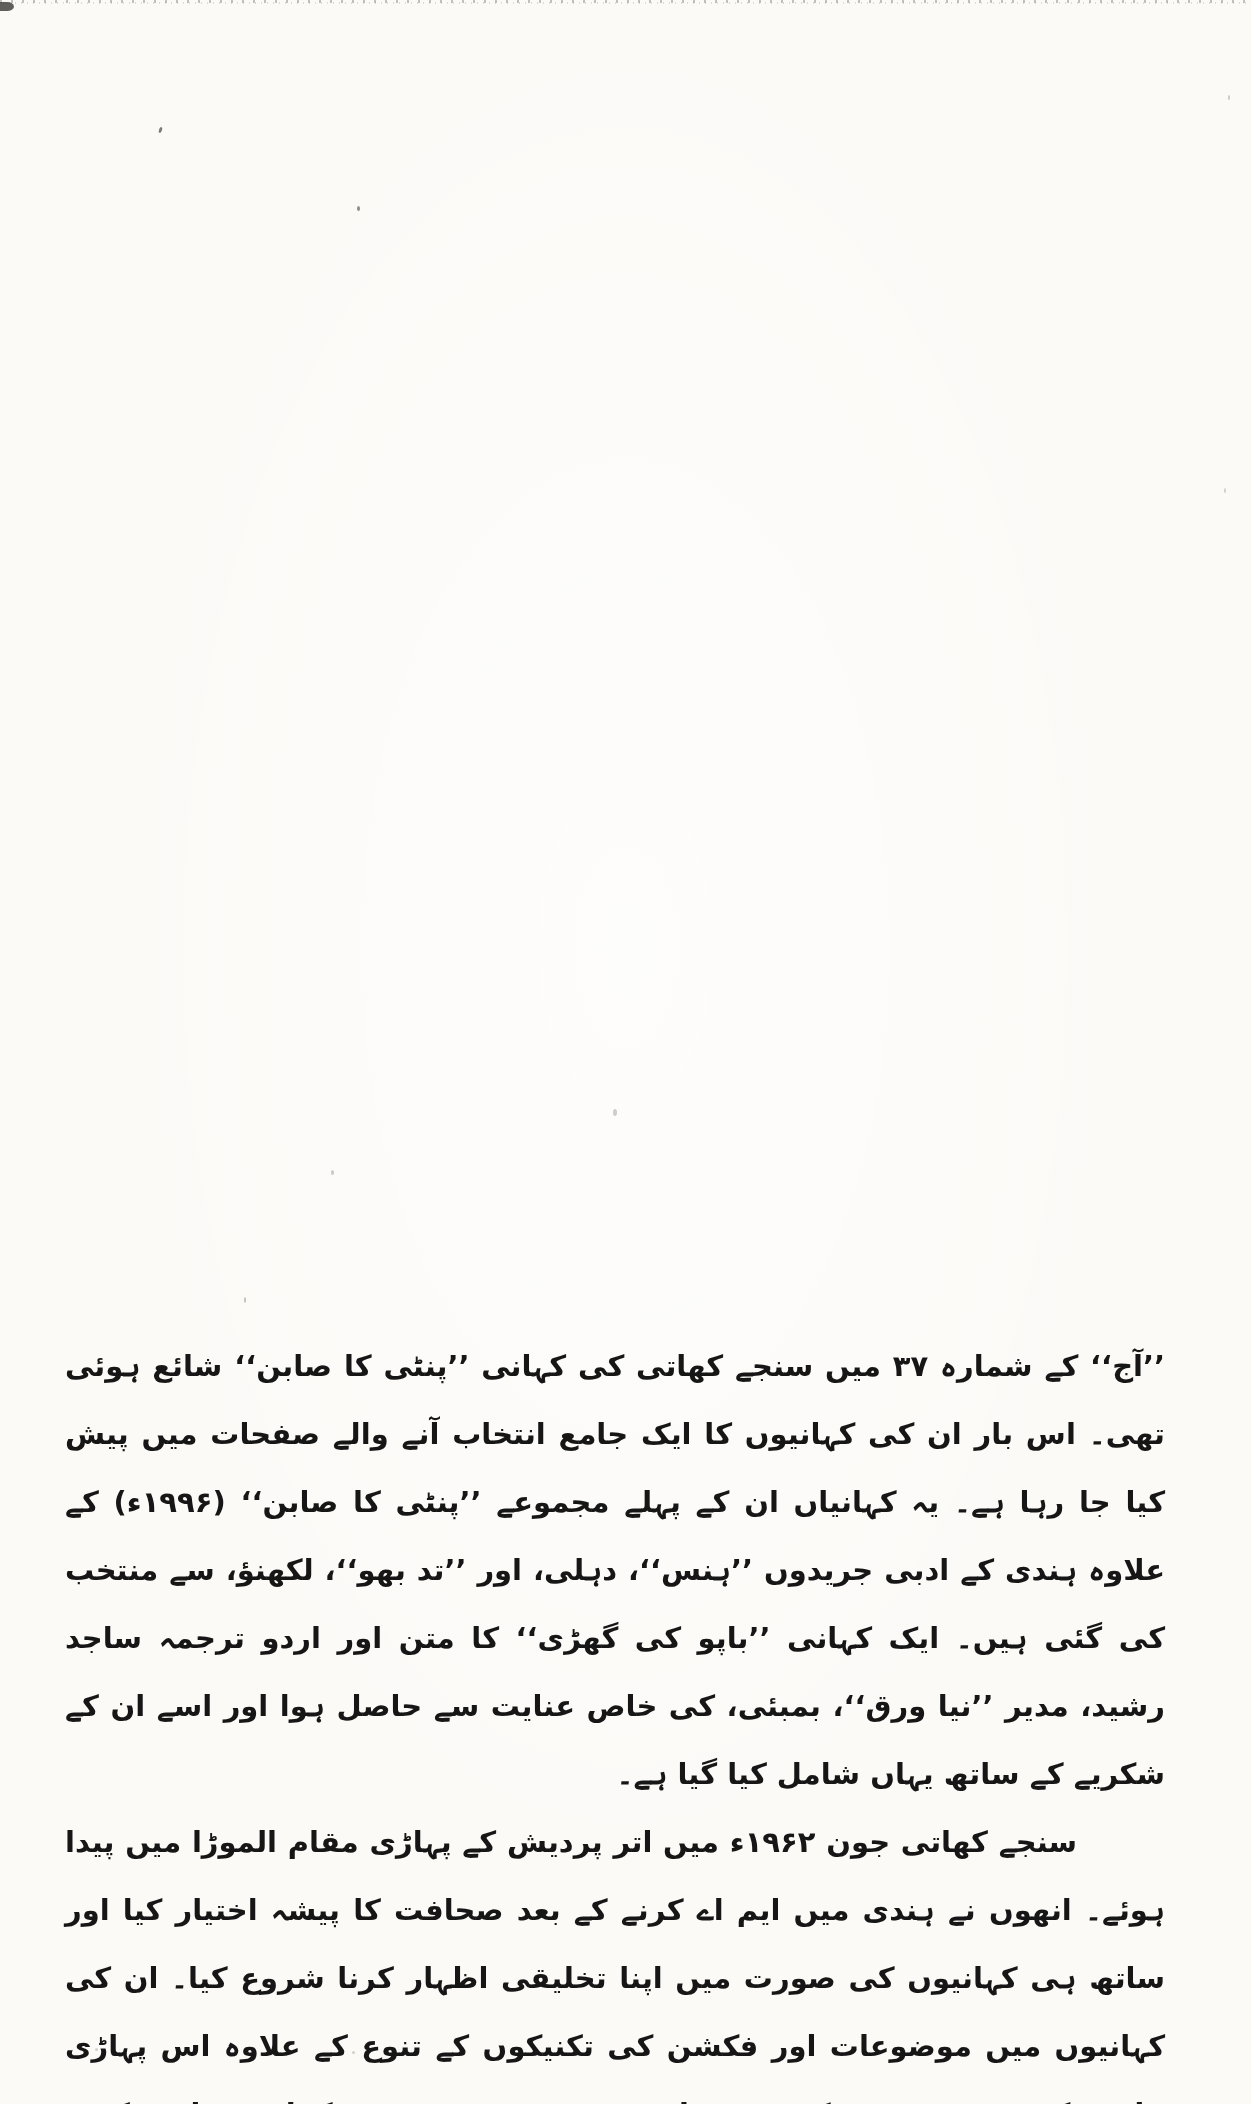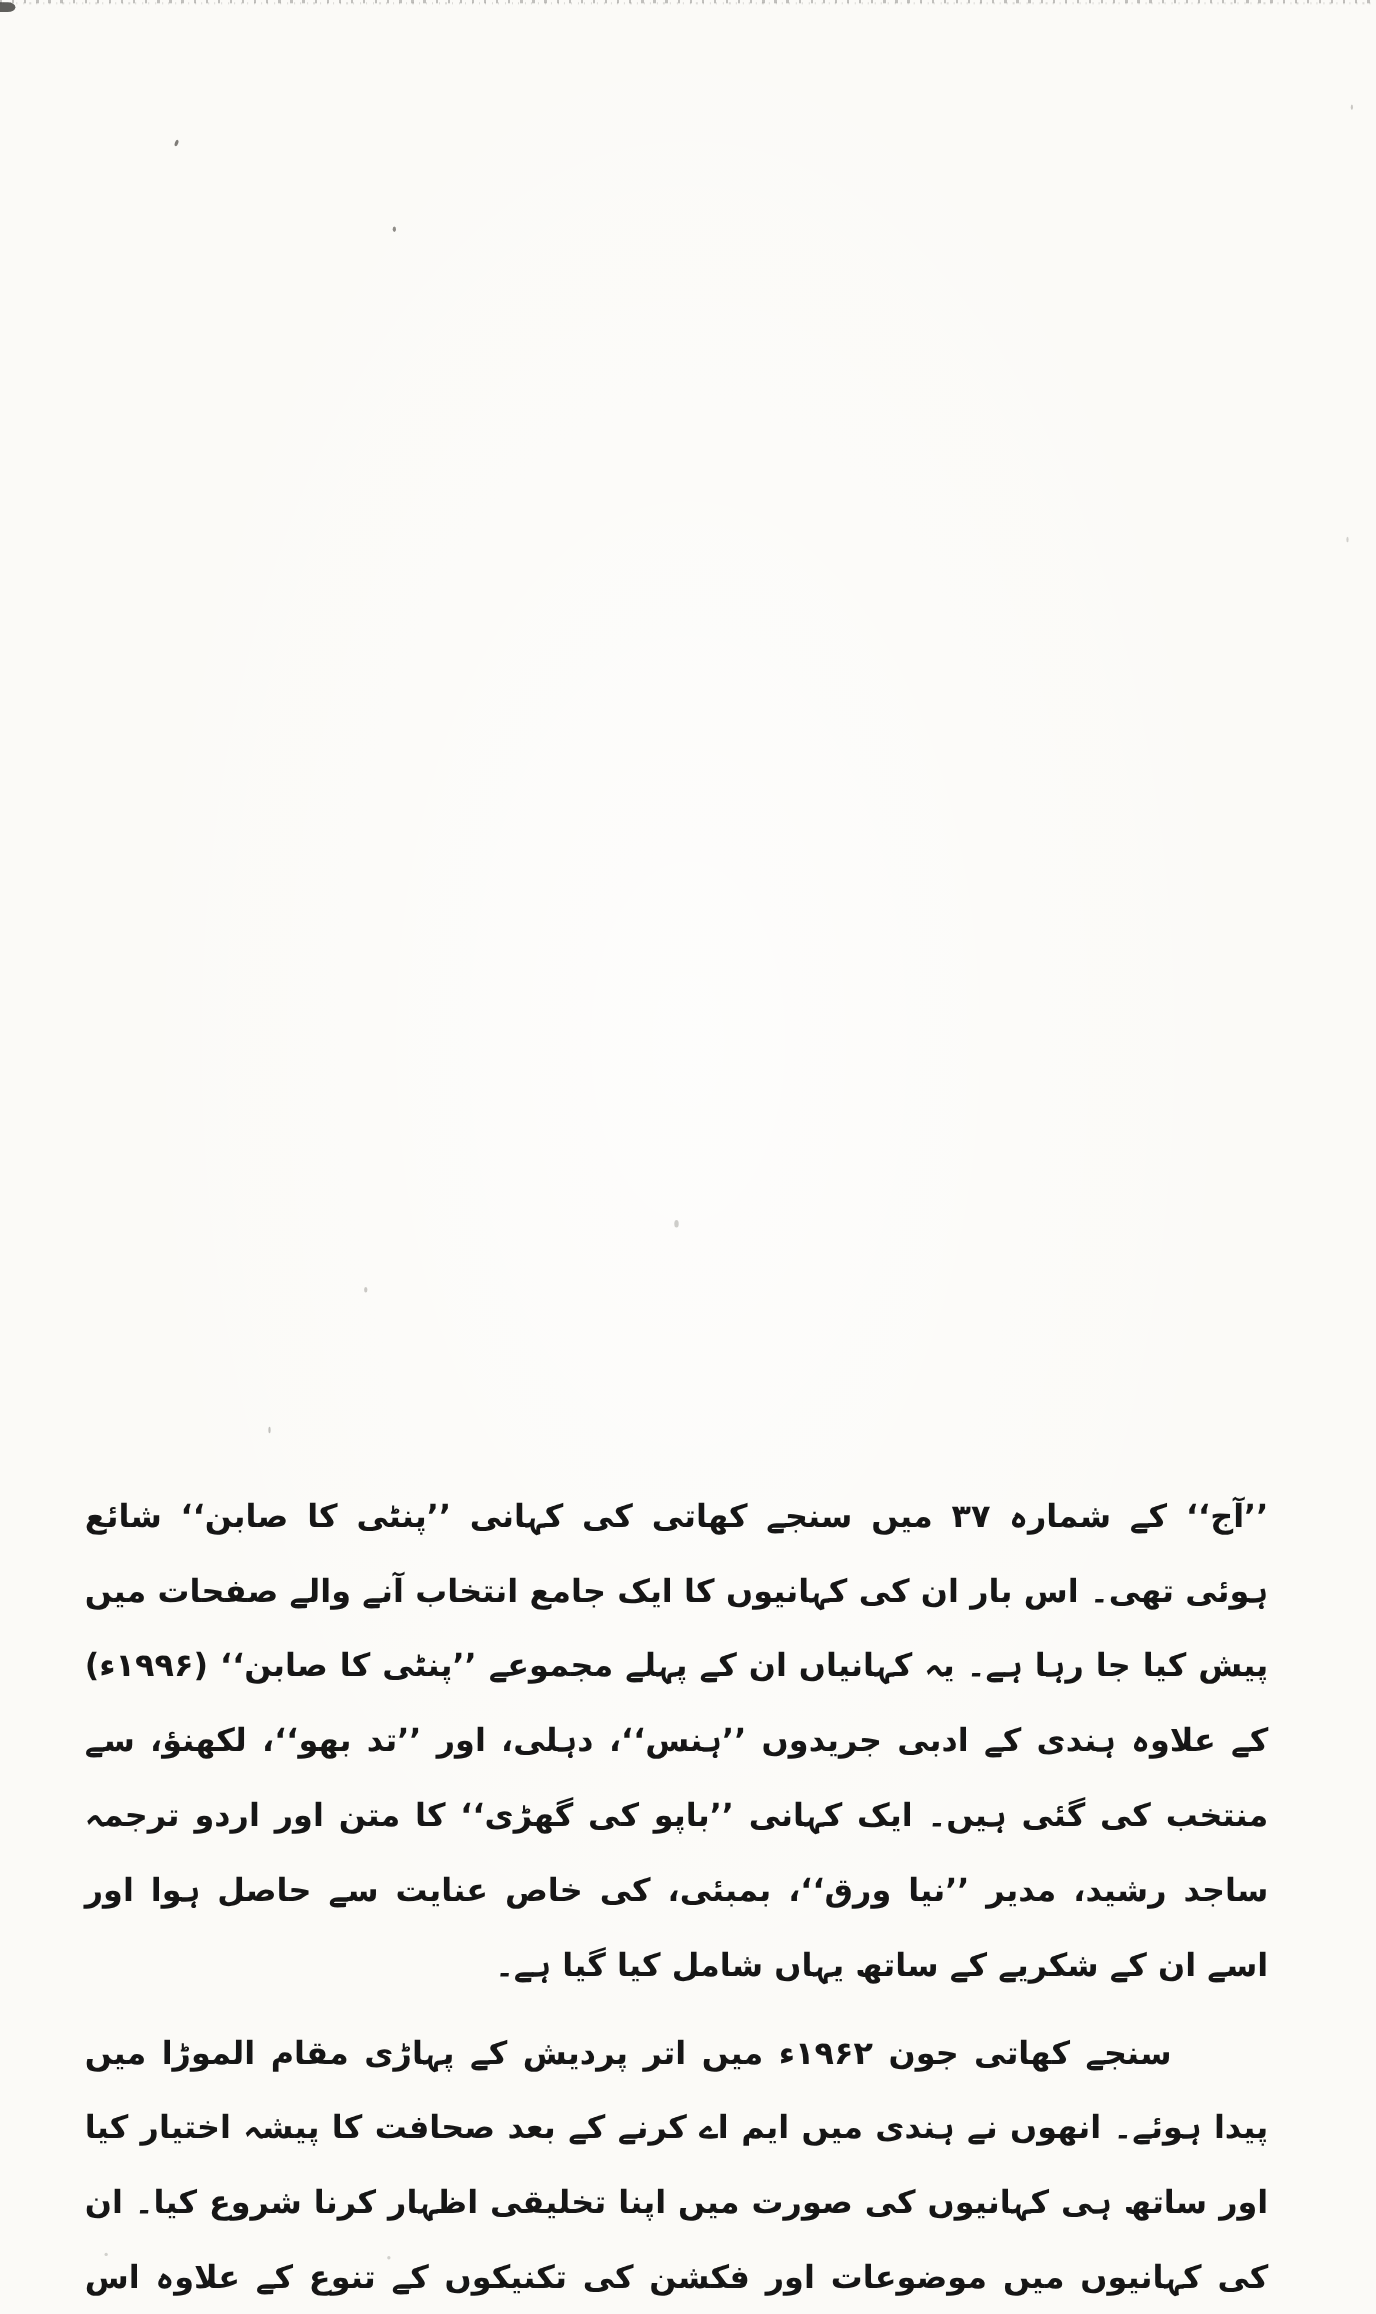--- a/index.html
+++ b/index.html
@@ -65,21 +65,21 @@
     direction: rtl;
     text-align: justify;
     text-justify: inter-word;
     color: #161616;
     font-family: "DejaVu Sans", sans-serif;
     font-size: 29px;
     font-weight: bold;
     line-height: 68px;
   }
   .text-block p {
-    margin: 12px;
+    margin: 0;
     padding: 0;
   }
   .text-block p.indented {
     text-indent: 88px;
   }
 </style>
 </head>
 <body>
 
 <div class="page">

